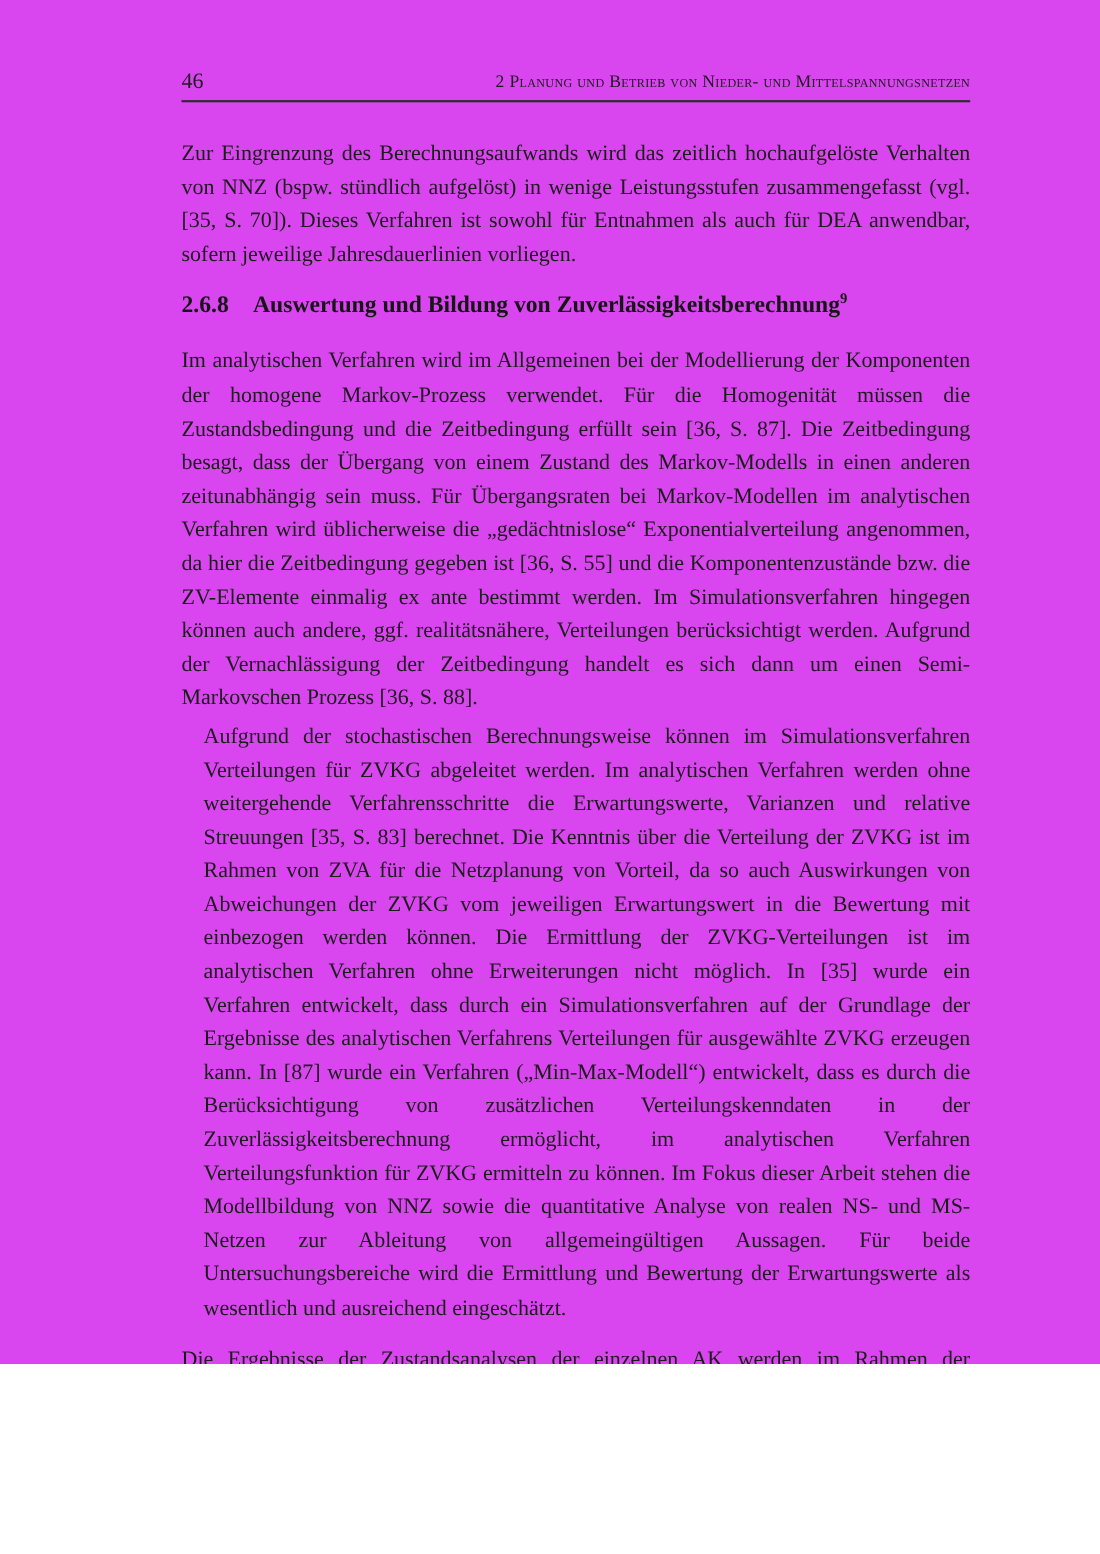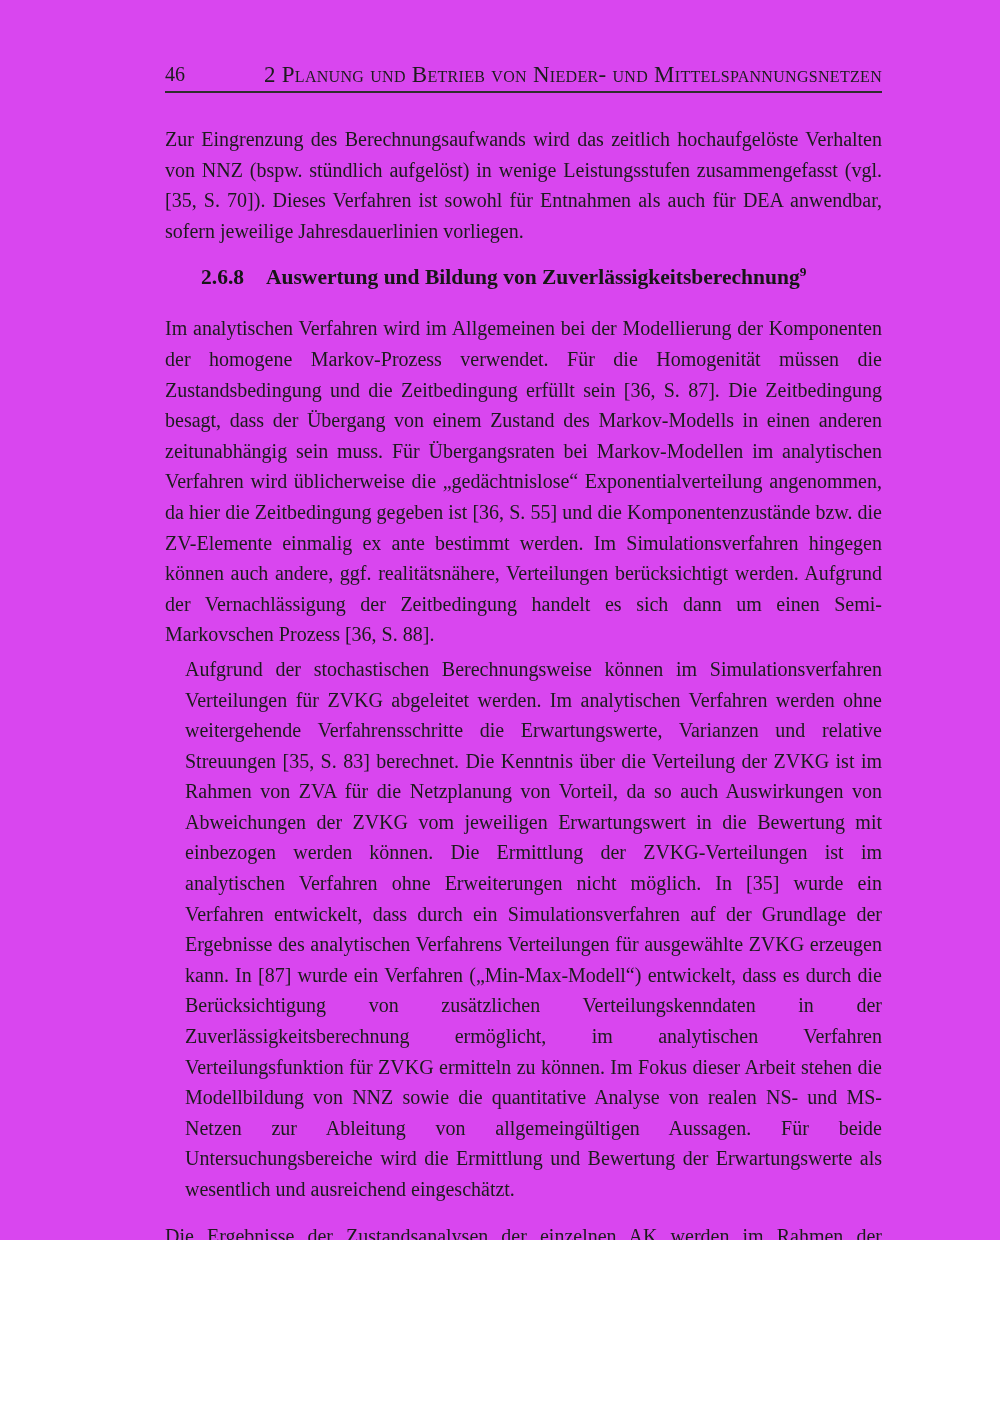--- a/index.html
+++ b/index.html
@@ -26,41 +26,41 @@
     border-bottom: 2px solid #2e2e2e;
     padding-bottom: 4px;
     font-size: 20px;
     line-height: 25px;
     white-space: nowrap;
   }
   .page-number { font-size: 20px; }
   .running-title {
     font-variant: small-caps;
     letter-spacing: 0.3px;
-    font-size: 23px;
+    font-size: 16px;
   }
   
   .body-text p {
     font-size: 20px;
     line-height: 30.6px;
     text-align: justify;
     text-justify: inter-word;
   }
   .para-1 { margin-top: 31px; }
   .para-2 { margin-bottom: 4px; }
   .para-3 { margin-bottom: 16px; margin-left: 20px; }
   .section-heading {
     font-size: 21.5px;
     font-weight: bold;
     line-height: 28px;
     margin-top: 17px;
     margin-bottom: 22px;
     color: #161616;
   }
-  .heading-number { margin-right: 22px; margin-left: 36px; }
+  .heading-number { margin-right: 22px; }
   sup.fn-ref {
     font-size: 0.62em;
     vertical-align: super;
     line-height: 0;
   }
   
   .footnote-area {
     position: absolute;
     left: 165px;
     top: 1244px;

